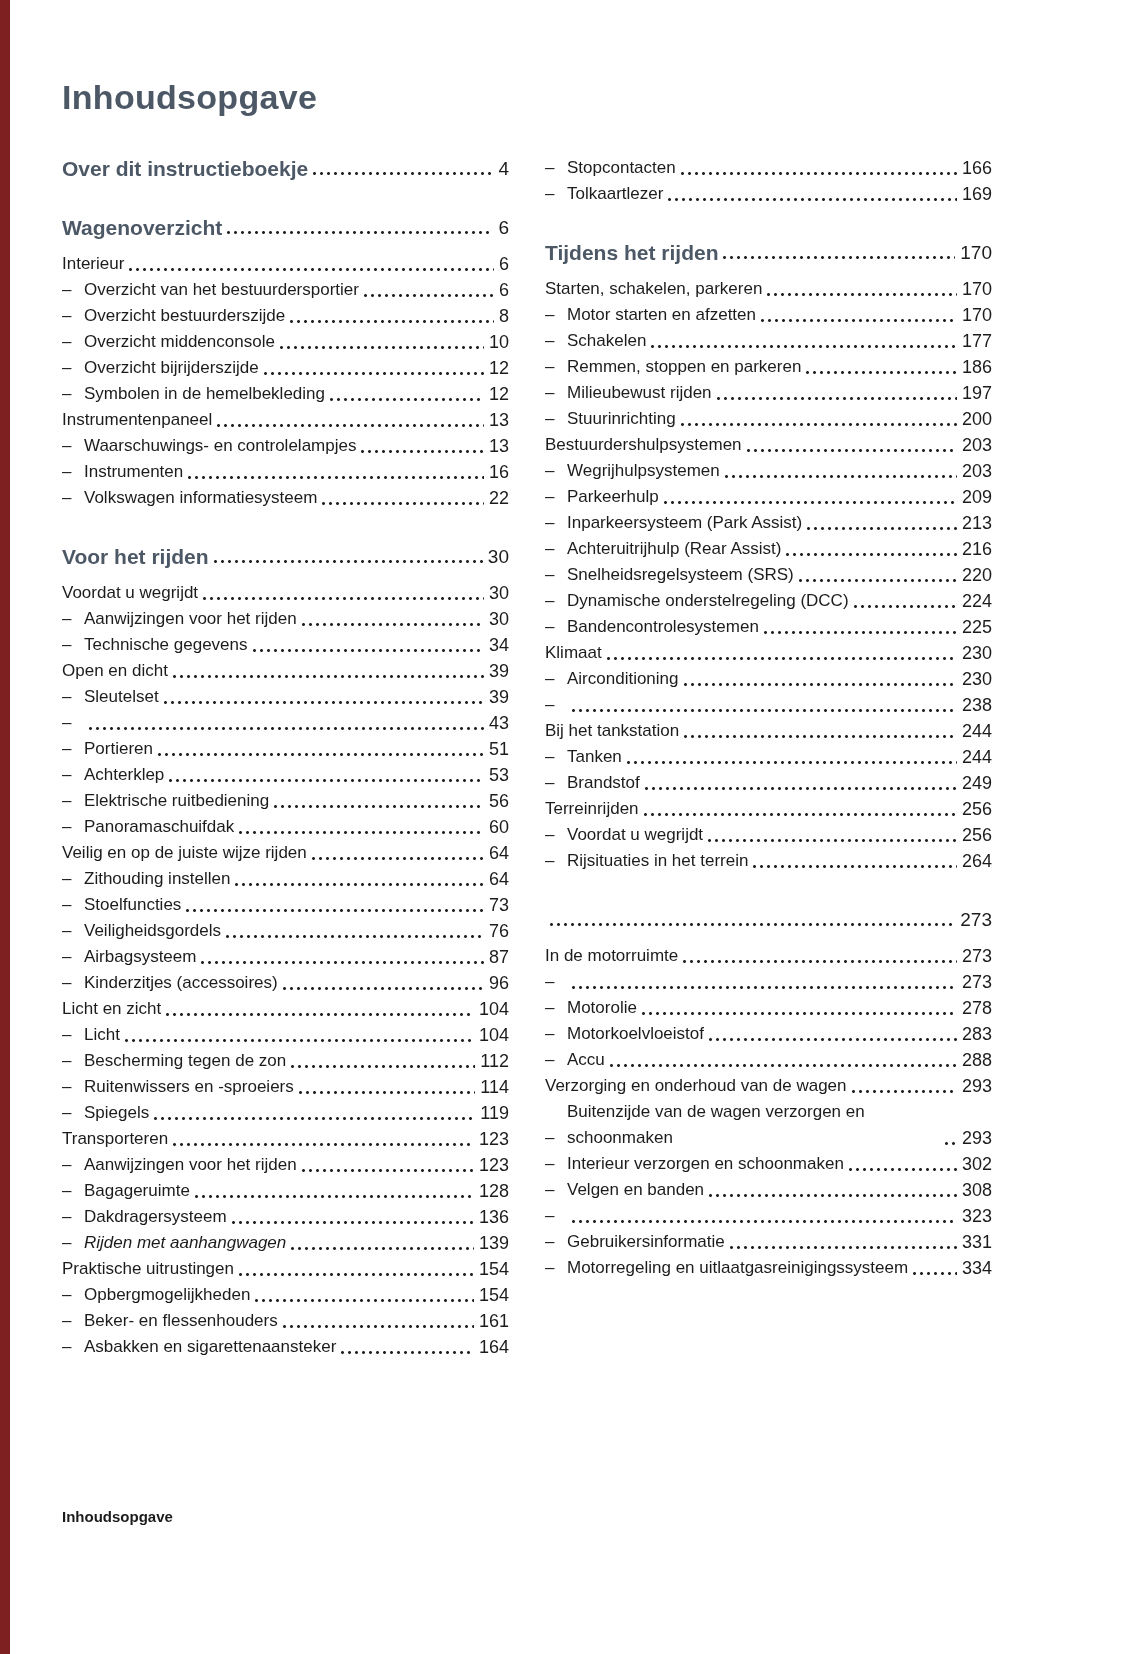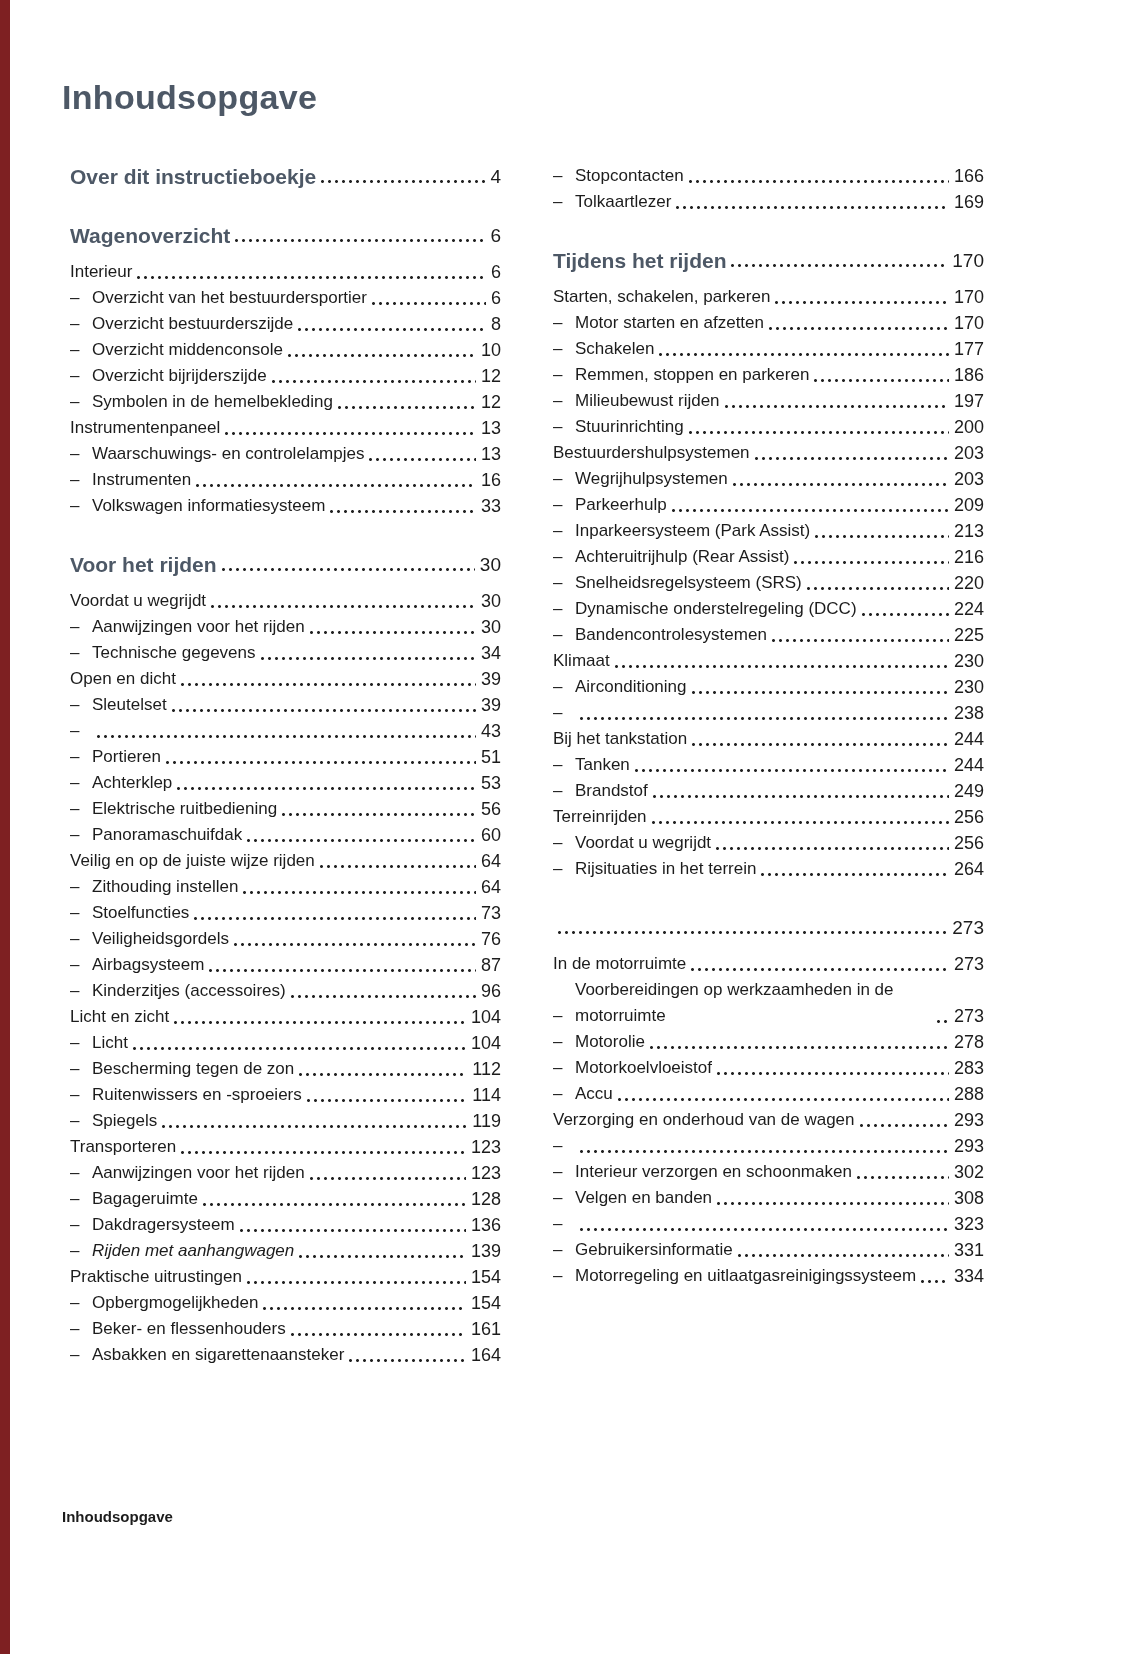--- a/index.html
+++ b/index.html
@@ -20,21 +20,21 @@
     position: absolute; left: 62px; top: 78px; width: 930px;
   }
   .title {
     font-size: 34px; font-weight: bold;
     color: var(--heading, #4d5866);
     letter-spacing: 0.3px;
     margin-bottom: 38px;
   }
   .columns { display: flex; gap: 36px; }
   .col { width: 447px; }
-  .toc-section { margin: 8px; }
+  .toc-section { margin: 0; }
   .toc-heading {
     display: flex; align-items: flex-end;
     font-size: 21px; line-height: 27px; font-weight: bold;
     color: var(--heading, #4d5866);
     margin: 32px 0 10px 0;
   }
   .col > .toc-section:first-child .toc-heading { margin-top: 0; }
   .toc-heading .pagenum {
     font-weight: normal; font-size: 19px; color: var(--text, #1c1c1c);
   }
@@ -132,21 +132,21 @@
           <div class="entry">
             <span class="dash">–</span>
             <span class="label">Instrumenten</span>
             <span class="leader"></span>
             <span class="pagenum">16</span>
           </div>
           <div class="entry">
             <span class="dash">–</span>
             <span class="label">Volkswagen informatiesysteem</span>
             <span class="leader"></span>
-            <span class="pagenum">33</span>
+            <span class="pagenum">22</span>
           </div>
         </div>
         <div class="toc-section">
           <div class="toc-heading">
             <span class="label">Voor het rijden</span>
             <span class="leader"></span>
             <span class="pagenum">30</span>
           </div>
           <div class="entry">
             <span class="label">Voordat u wegrijdt</span>
@@ -482,21 +482,20 @@
             <span class="leader"></span>
             <span class="pagenum">273</span>
           </div>
           <div class="entry">
             <span class="label">In de motorruimte</span>
             <span class="leader"></span>
             <span class="pagenum">273</span>
           </div>
           <div class="entry">
             <span class="dash">–</span>
-            <span class="label">Voorbereidingen op werkzaamheden in de motorruimte</span>
             <span class="leader"></span>
             <span class="pagenum">273</span>
           </div>
           <div class="entry">
             <span class="dash">–</span>
             <span class="label">Motorolie</span>
             <span class="leader"></span>
             <span class="pagenum">278</span>
           </div>
           <div class="entry">
@@ -511,20 +510,21 @@
             <span class="leader"></span>
             <span class="pagenum">288</span>
           </div>
           <div class="entry">
             <span class="label">Verzorging en onderhoud van de wagen</span>
             <span class="leader"></span>
             <span class="pagenum">293</span>
           </div>
           <div class="entry">
             <span class="dash">–</span>
+            <span class="label">Buitenzijde van de wagen verzorgen en schoonmaken</span>
             <span class="leader"></span>
             <span class="pagenum">293</span>
           </div>
           <div class="entry">
             <span class="dash">–</span>
             <span class="label">Interieur verzorgen en schoonmaken</span>
             <span class="leader"></span>
             <span class="pagenum">302</span>
           </div>
           <div class="entry">

